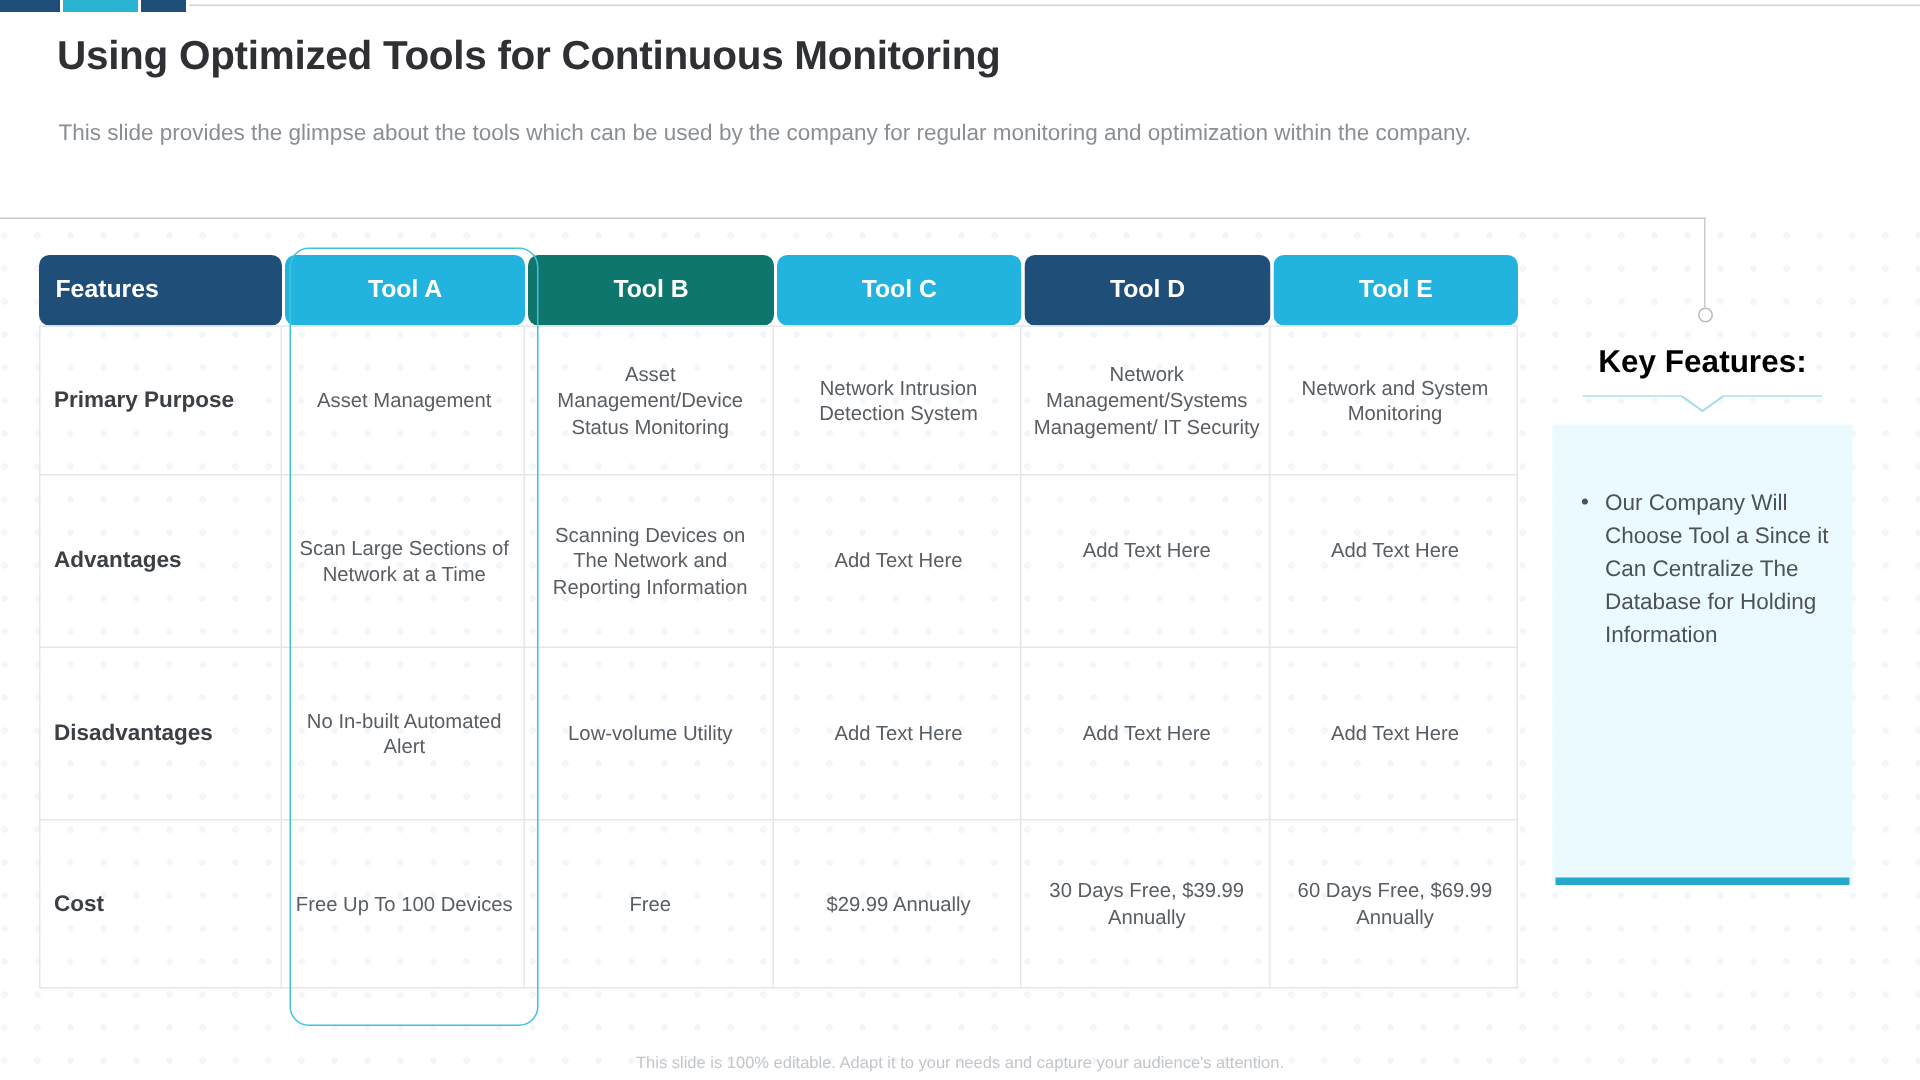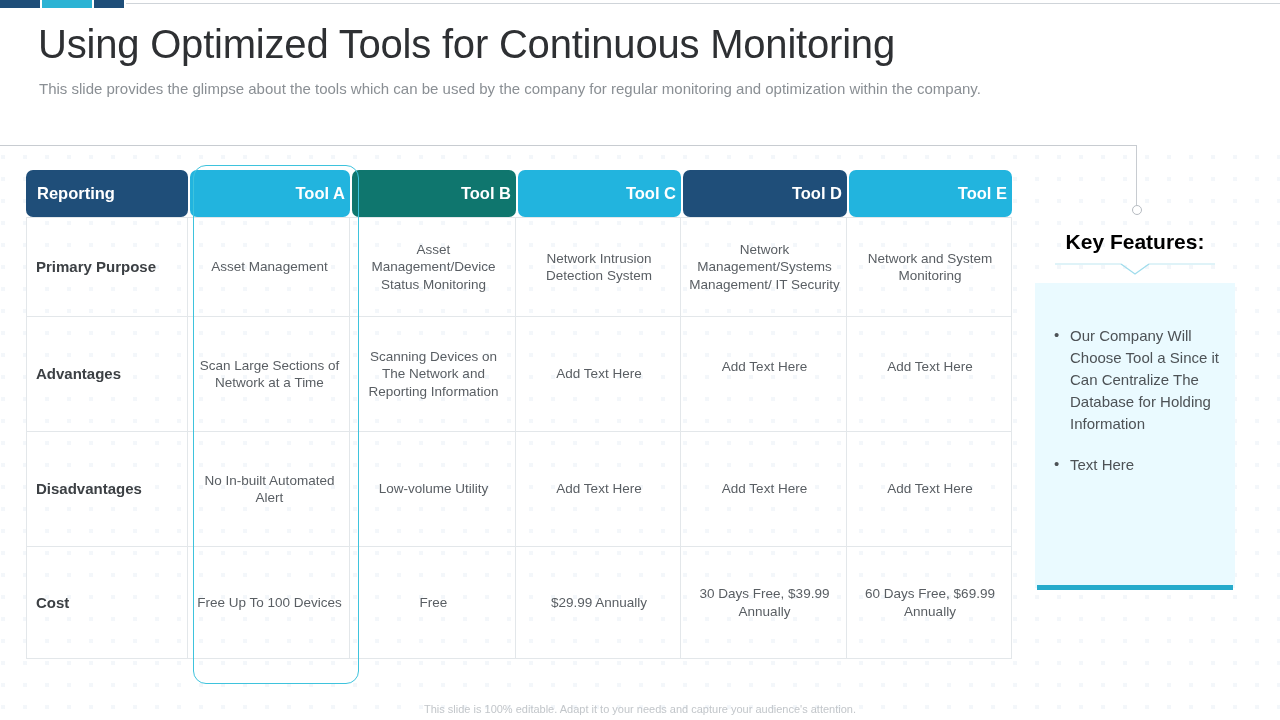--- a/index.html
+++ b/index.html
@@ -49,22 +49,22 @@
     position: absolute;
     top: 3px; left: 126px; right: 0;
     height: 1px;
     background: #cfd4d9;
   }
 
   
   .slide-title {
     position: absolute;
     left: 38px; top: 22px;
-    font-size: 40px;
-    font-weight: 400;
+    font-size: 27px;
+    font-weight: 700;
     color: #2e3033;
     letter-spacing: -0.2px;
     white-space: nowrap;
     z-index: 6;
     text-align: center;
   }
   .slide-sub {
     position: absolute;
     left: 39px; top: 80px;
     font-size: 15px;
@@ -110,21 +110,21 @@
     border-spacing: 0;
     width: 986px;
     table-layout: fixed;
   }
   table.cmp th {
     height: 45px;
     padding: 0 4px;
     color: #ffffff;
     font-size: 16.5px;
     font-weight: bold;
-    text-align: right;
+    text-align: center;
     border-radius: 7px;
     vertical-align: middle;
   }
   table.cmp th.first { text-align: left; padding-left: 10px; }
   table.cmp thead tr { height: 45px; }
   th.hcell { border: 1px solid rgba(255,255,255,0); }
   .hspacer { width: 2px; padding: 0 !important; background: transparent !important; }
 
   table.cmp td {
     border-right: 1px solid #e3e7ea;
@@ -256,21 +256,21 @@
       <col style="width:164px">
         <col style="width:2px">
       <col style="width:163px">
         <col style="width:2px">
       <col style="width:164px">
         <col style="width:2px">
       <col style="width:163px">
     </colgroup>
     <thead>
       <tr id="header-row">
-          <th class="hcell first" style="background: rgb(31, 78, 121);">Reporting</th>
+          <th class="hcell first" style="background: rgb(31, 78, 121);">Features</th>
           <th class="hspacer"></th>
           <th class="hcell" style="background: rgb(34, 180, 222);">Tool A</th>
           <th class="hspacer"></th>
           <th class="hcell" style="background: #0f766e;">Tool B</th>
           <th class="hspacer"></th>
           <th class="hcell" style="background: rgb(34, 180, 222);">Tool C</th>
           <th class="hspacer"></th>
           <th class="hcell" style="background: rgb(31, 78, 121);">Tool D</th>
           <th class="hspacer"></th>
           <th class="hcell" style="background: rgb(34, 180, 222);">Tool E</th>
@@ -339,17 +339,16 @@
 <div class="kf-divider">
   <svg width="160" height="14" viewBox="0 0 160 14">
     <line x1="0" y1="2" x2="66" y2="2" stroke="#bfe8f2" stroke-width="1.2"></line>
     <line x1="94" y1="2" x2="160" y2="2" stroke="#bfe8f2" stroke-width="1.2"></line>
     <polyline points="66,2 80,12 94,2" fill="none" stroke="#9fdcec" stroke-width="1.3"></polyline>
   </svg>
 </div>
 <div class="kf-panel" style="background: rgb(234, 250, 255);"></div>
 <ul class="kf-list" id="kf-list">
     <li>Our Company Will Choose Tool a Since it Can Centralize The Database for Holding Information</li>
-    <li>Text Here</li>
   </ul>
 <div class="kf-bar" style="background: rgb(38, 170, 203);"></div>
 
 <div class="footer">This slide is 100% editable. Adapt it to your needs and capture your audience's attention.</div>
 
 </body></html>

